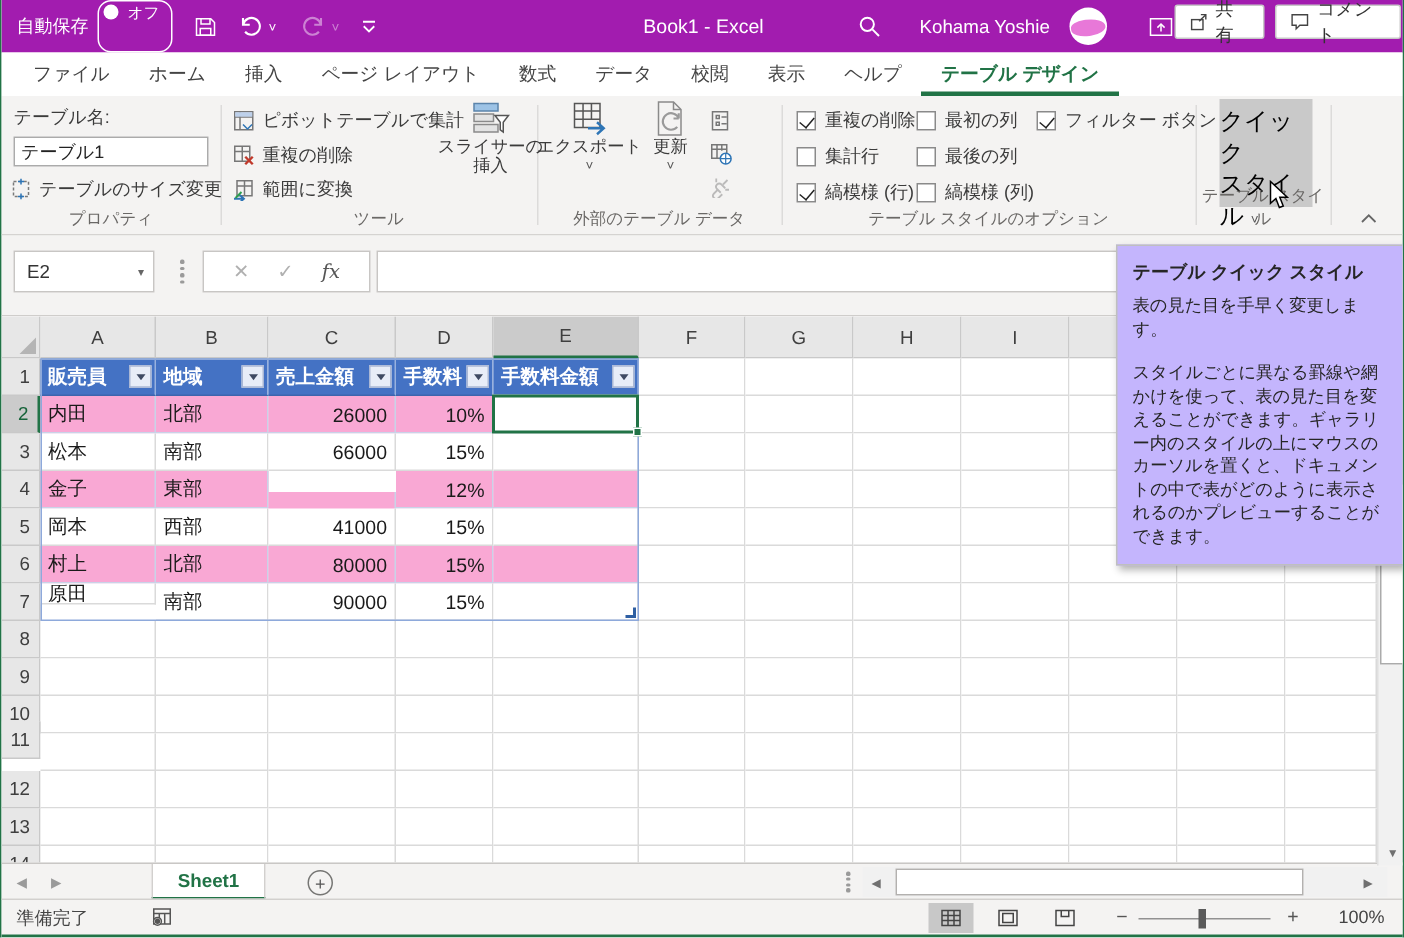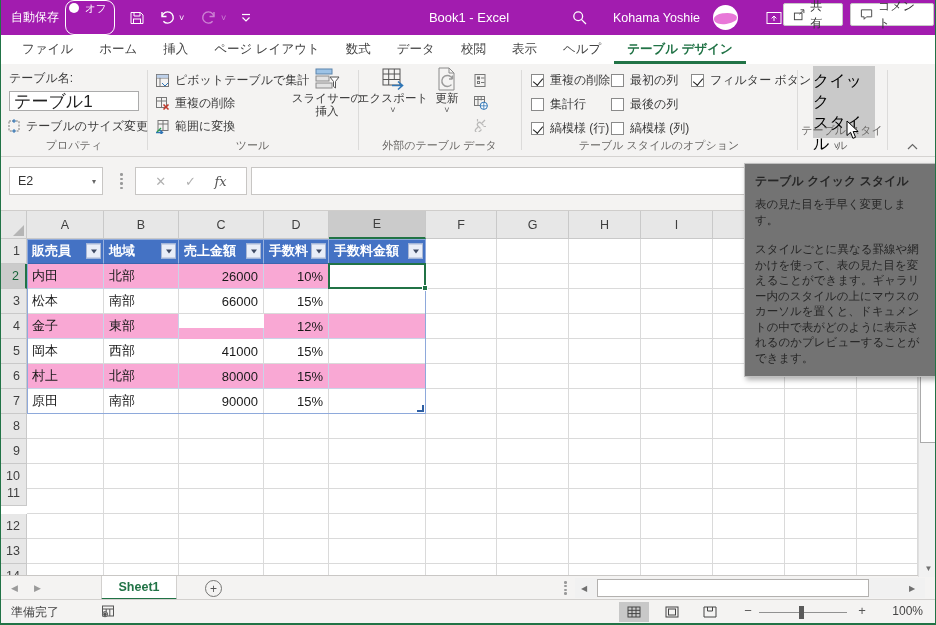--- a/index.html
+++ b/index.html
@@ -37,21 +37,21 @@
   .pillbtn { position:absolute; top:3px; height:23px; border:1px solid #c8c8c8; border-radius:2px; background:#fff;
              display:flex; align-items:center; gap:5px; padding:0 9px; font-size:12px; color:#333; }
   #share-btn { left:782px; width:60px; } #comments-btn { left:849px; width:84px; }
 
   
   #ribbon { position:absolute; left:0; top:64px; width:936px; height:93px; background:#f4f3f2; border-bottom:1px solid #d5d3d1; }
   .rdiv { position:absolute; top:6px; height:80px; width:1px; background:#dcdbda; }
   .grouplabel { position:absolute; bottom:3px; font-size:11px; color:#6a6866; text-align:center; }
   .rlabel { font-size:12px; color:#3b3b3b; white-space:nowrap; }
   .toolrow { position:absolute; display:flex; align-items:center; gap:5px; height:20px; cursor:default; }
-  #table-name-input { position:absolute; left:8px; top:27px; width:130px; height:20px; background:#fff; border:1px solid #ababab; font-size:17px; padding-left:4px; display:flex; align-items:center; color:#222; }
+  #table-name-input { position:absolute; left:8px; top:27px; width:130px; height:20px; background:#fff; border:1px solid #ababab; font-size:12px; padding-left:4px; display:flex; align-items:center; color:#222; }
   .bigbtn { position:absolute; top:2px; display:flex; flex-direction:column; align-items:center; cursor:default; }
   .bigbtn .blabel { font-size:11.5px; color:#3b3b3b; line-height:13px; text-align:center; white-space:nowrap; }
   .cbrow { position:absolute; display:flex; align-items:center; gap:6px; height:16px; }
   .cbox { width:13px; height:13px; background:#fff; border:1px solid #8a8a8a; position:relative; }
   .cbox.checked::after { content:""; position:absolute; left:2.5px; top:1px; width:5px; height:8px; border:solid #222; border-width:0 1.6px 1.6px 0; transform:rotate(40deg); }
   .cblabel { font-size:12px; color:#3b3b3b; white-space:nowrap; }
   #quickstyle-btn { position:absolute; left:812px; top:2px; width:62px; height:72px; background:#c9c9c9; display:flex; flex-direction:column; align-items:center; padding-top:5px; }
   #collapse-ribbon { position:absolute; left:906px; top:72px; color:#666; }
 
   
@@ -109,21 +109,21 @@
   .viewbtn.active { background:#c8c8c8; }
   #view-normal { left:618px; } #view-layout { left:656px; } #view-break { left:694px; }
   #zoom-out { position:absolute; left:740px; top:3px; width:14px; text-align:center; color:#555; font-size:13px; }
   #zoom-track { position:absolute; left:758px; top:12px; width:88px; height:1px; background:#919191; }
   #zoom-thumb { position:absolute; left:798px; top:6px; width:5px; height:13px; background:#5a5a5a; }
   #zoom-in { position:absolute; left:854px; top:3px; width:14px; text-align:center; color:#555; font-size:13px; }
   #zoom-level { position:absolute; left:876px; top:4px; width:46px; text-align:right; }
   #green-strip { position:absolute; left:0; top:623px; width:936px; height:2px; background:#217346; }
 
   
-  #tooltip { position:absolute; left:743px; top:163px; width:192px; background:#737373; border:1px solid #bfbfbf; box-shadow:2px 3px 5px rgba(0,0,0,.3); z-index:40; padding:9px 10px 10px 10px; }
+  #tooltip { position:absolute; left:743px; top:163px; width:192px; background:#c4b5fd; border:1px solid #bfbfbf; box-shadow:2px 3px 5px rgba(0,0,0,.3); z-index:40; padding:9px 10px 10px 10px; }
   #tooltip .tt-title { font-size:12px; font-weight:bold; color:#262626; margin-bottom:7px; }
   #tooltip .tt-summary { font-size:11.5px; color:#262626; line-height:15.5px; margin-bottom:14px; }
   #tooltip .tt-body { font-size:11.5px; color:#262626; line-height:15.5px; }
 
   #cursor { position:absolute; left:845px; top:120px; z-index:50; }
 </style>
 </head>
 <body>
 
 <div id="titlebar">
@@ -532,21 +532,21 @@
     </div>
     <div class="cell band" style="left: 328px; top: 153px; width: 97px; height: 25px;"></div>
     <div class="cell" style="left: 425px; top: 153px; width: 71px; height: 25px;"></div>
     <div class="cell" style="left: 496px; top: 153px; width: 72px; height: 25px;"></div>
     <div class="cell" style="left: 568px; top: 153px; width: 72px; height: 25px;"></div>
     <div class="cell" style="left: 640px; top: 153px; width: 72px; height: 25px;"></div>
     <div class="cell" style="left: 712px; top: 153px; width: 72px; height: 25px;"></div>
     <div class="cell" style="left: 784px; top: 153px; width: 72px; height: 25px;"></div>
     <div class="cell" style="left: 856px; top: 153px; width: 61px; height: 25px;"></div>
     <div class="gh rowh" style="left: 0px; top: 178px; width: 26px; height: 25px;">7</div>
-    <div class="cell" style="left: 26px; top: 178px; width: 77px; height: 25px;">
+    <div class="cell" style="left: 26px; top: 178px; width: 77px; height: 14px;">
       <span>原田</span>
     </div>
     <div class="cell" style="left: 103px; top: 178px; width: 75px; height: 25px;">
       <span>南部</span>
     </div>
     <div class="cell alr" style="left: 178px; top: 178px; width: 85px; height: 25px;">
       <span>90000</span>
     </div>
     <div class="cell alr" style="left: 263px; top: 178px; width: 65px; height: 25px;">
       <span>15%</span>

